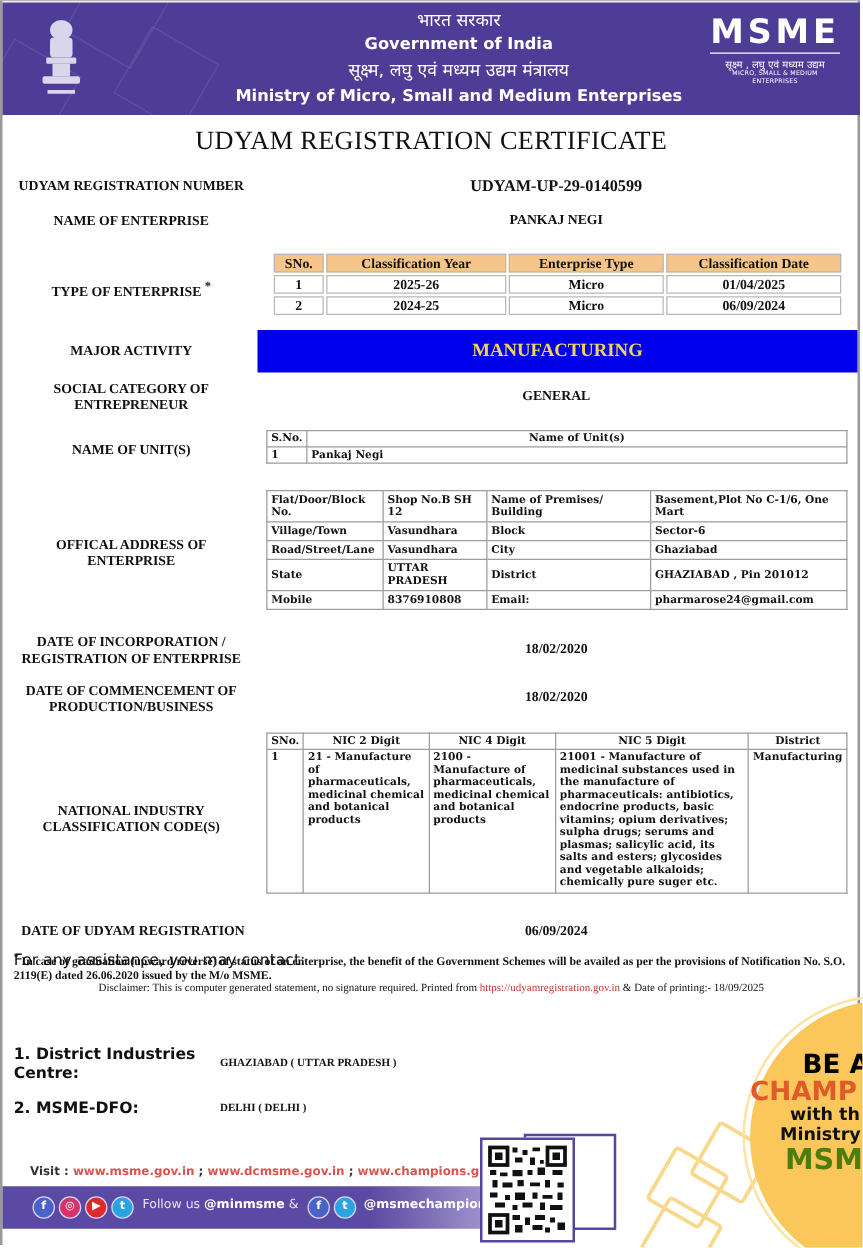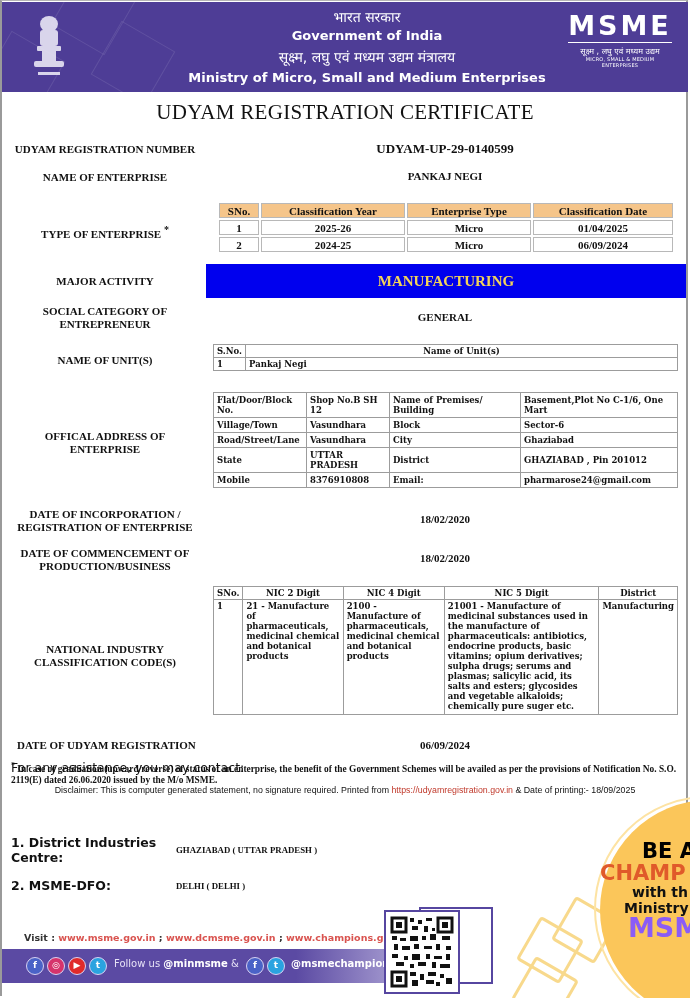--- a/index.html
+++ b/index.html
@@ -25,41 +25,41 @@
   table { border-collapse:separate; border-spacing:2px; position:absolute; font-family:"DejaVu Serif", serif; }
   .ctable { border-collapse:separate; border-spacing:2px; }
   .ctable th { background:#f5c58a; border:1px solid #b8b8b8; font-family:"Liberation Serif", serif; font-size:11px; font-weight:bold; height:13px; padding:0 4px; }
   .ctable td { border:1px solid #b8b8b8; font-family:"Liberation Serif", serif; font-size:11px; font-weight:bold; text-align:center; height:13px; padding:0; }
   .major-bar { position:absolute; left:206px; top:264px; width:480px; height:34px; background:#0000ee; color:#f3d35a; font-family:"Liberation Serif", serif; font-weight:bold; font-size:15px; text-align:center; line-height:34px; }
   .gtable { border-collapse:collapse; position:absolute; }
   .gtable td, .gtable th { border:1px solid #9c9c9c; font-family:"DejaVu Serif", serif; font-size:8.5px; font-weight:bold; padding:1px 3px; vertical-align:middle; line-height:10px; }
   .gtable th { font-weight:bold; text-align:center; }
   .nic td { vertical-align:top; }
   .footnote { position:absolute; left:11px; top:760px; width:672px; font-family:"Liberation Serif", serif; font-weight:bold; font-size:9.4px; line-height:11px; }
-  .disclaimer { position:absolute; left:0; width:690px; top:785px; text-align:center; font-family:Liberation Sans, sans-serif; font-size:8.8px; }
+  .disclaimer { position:absolute; left:0; width:690px; top:785px; text-align:center; font-family:Liberation Serif, serif; font-size:8.8px; }
   .disclaimer a { color:#c0392b; text-decoration:none; }
   .assist { position:absolute; left:11px; top:760px; font-family:"DejaVu Sans", sans-serif; font-weight:normal; font-size:12.5px; }
   .c-lbl { position:absolute; font-family:"DejaVu Sans", sans-serif; font-weight:bold; font-size:12.5px; line-height:15px; }
   .c-val { position:absolute; font-family:"Liberation Serif", serif; font-weight:bold; font-size:8.8px; }
   .visit { position:absolute; left:24px; top:932px; font-family:"DejaVu Sans", sans-serif; font-size:9.5px; font-weight:bold; color:#333; white-space:nowrap; }
   .visit .link { color:#d9534f; }
   .social-bar { position:absolute; left:2px; top:949px; width:420px; height:34px; background:linear-gradient(90deg,#5b4aa3 0%, #5b4aa3 70%, #b7aedb 100%); }
   .soc { position:absolute; top:8px; width:18px; height:18px; border-radius:50%; border:1.5px solid #d8d2f2; box-sizing:border-box; font-family:"DejaVu Sans", sans-serif; font-size:9px; color:#fff; text-align:center; line-height:15px; font-weight:bold; }
   .follow { position:absolute; top:9px; font-family:"DejaVu Sans", sans-serif; font-size:10px; color:#e6e2f6; white-space:nowrap; }
   .follow b { color:#fff; }
   .qr-back { position:absolute; left:419px; top:907px; width:70px; height:73px; border:2px solid #5646a0; background:#fff; }
   .qr { position:absolute; left:384px; top:910px; width:72px; height:80px; border:2px solid #5646a0; background:#fff; }
   .champ-circle { position:absolute; left:600px; top:800px; width:220px; height:220px; border-radius:50%; background:#fbc65a; }
   .champ-circle-ring { position:absolute; left:594px; top:796px; width:226px; height:226px; border-radius:50%; border:2px solid #fde3a3; box-sizing:border-box; }
   .champ-text { position:absolute; left:600px; top:840px; width:90px; overflow:hidden; font-family:"DejaVu Sans", sans-serif; font-weight:bold; text-align:left; }
   .champ-text .be { color:#000000; font-size:21px; line-height:22px; padding-left:42px; white-space:nowrap; }
   .champ-text .ch { color:#e05a2a; font-size:21px; line-height:22px; white-space:nowrap; }
   .champ-text .w { color:#111; font-size:14px; line-height:16px; padding-left:32px; white-space:nowrap; }
   .champ-text .m { color:#111; font-size:14px; line-height:16px; padding-left:24px; white-space:nowrap; }
-  .champ-text .ms { color:#8b5cf6; font-size:27px; line-height:24px; padding-left:28px; white-space:nowrap; }
+  .champ-text .ms { color:#4d7c0f; font-size:23px; line-height:24px; padding-left:28px; white-space:nowrap; }
   .hexdeco { position:absolute; border:3px solid #f8d98c; width:44px; height:44px; transform:rotate(30deg); border-radius:4px; }
 </style>
 </head>
 <body>
 
 <div class="frame"></div>
 
 <div class="hdr">
   <div class="hex" style="left:60px;top:-20px;"></div>
   <div class="hex" style="left:100px;top:30px;"></div>

